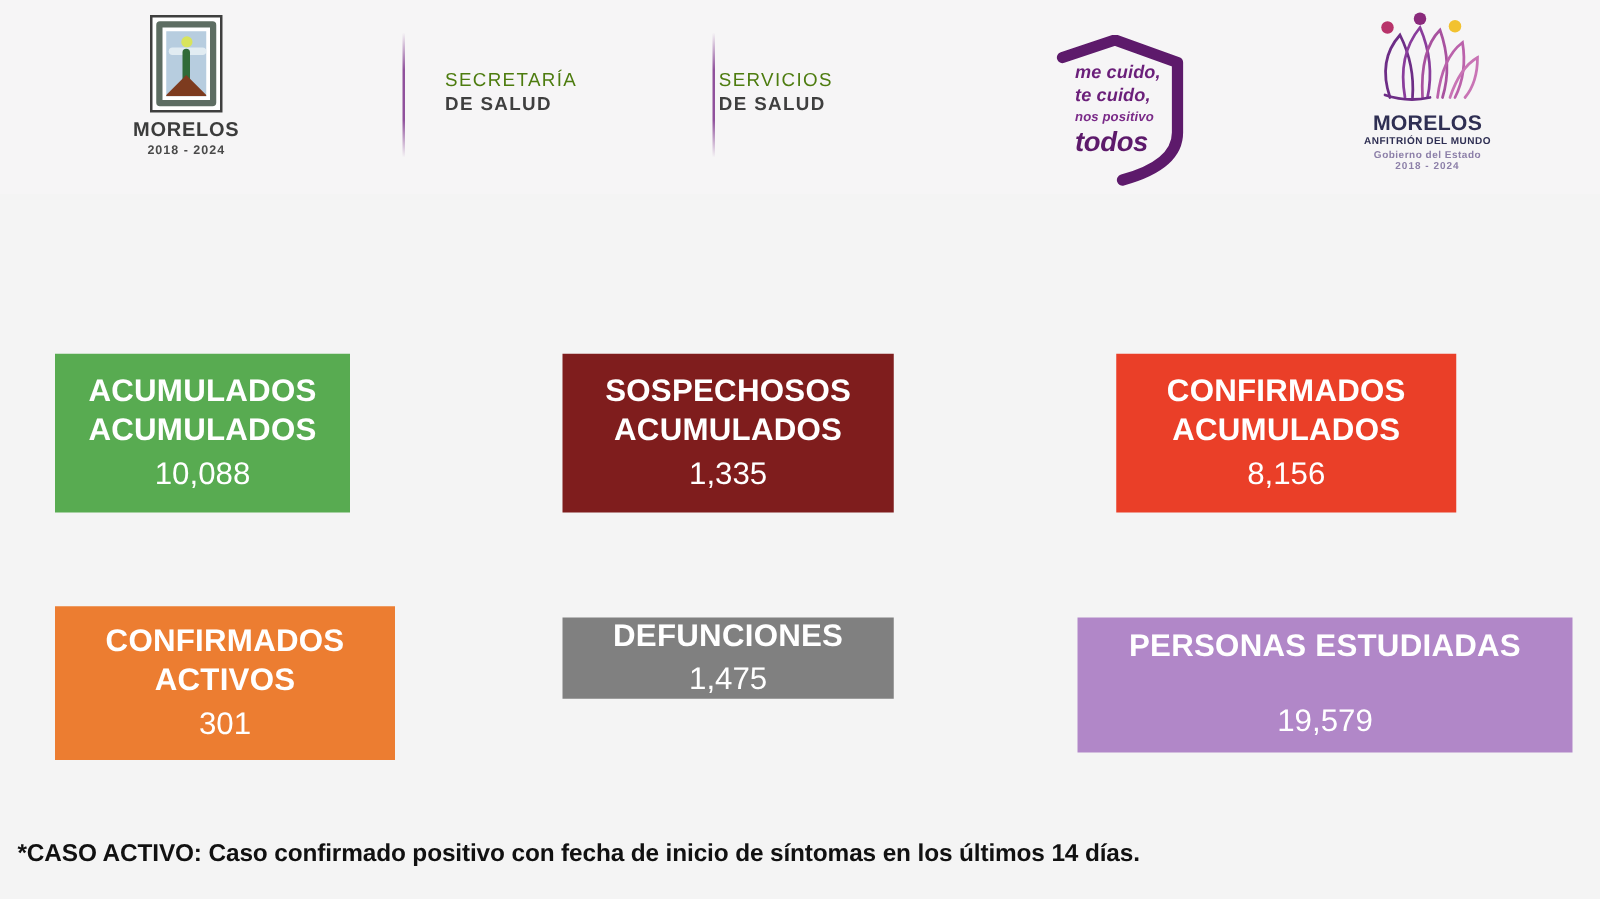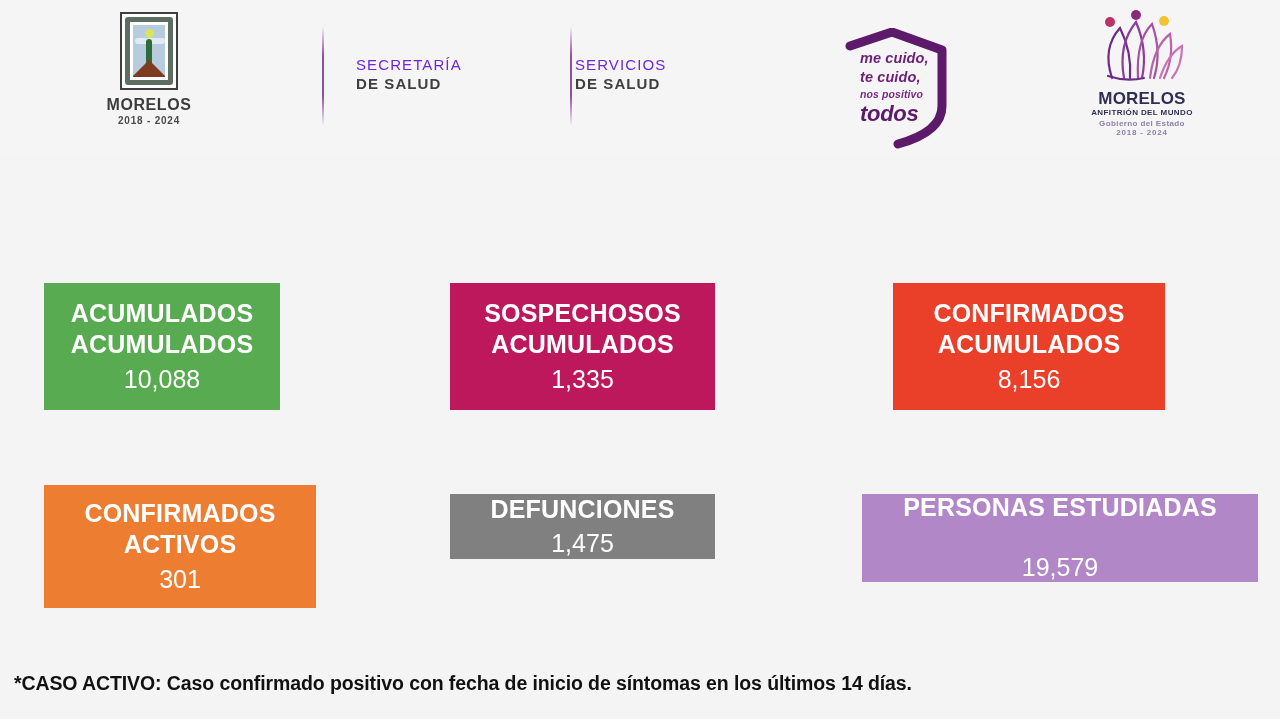--- a/index.html
+++ b/index.html
@@ -121,21 +121,21 @@
   .textlogo {
     position: absolute;
     top: 55px;
     color: #4a4a4a;
     line-height: 1.28;
   }
   .textlogo .tl-top {
     font-size: 15px;
     letter-spacing: 1.1px;
     font-weight: 400;
-    color: #6d28d9;
+    color: #4d7c0f;
   }
   .textlogo .tl-bot {
     font-size: 15px;
     letter-spacing: 1.1px;
     font-weight: 700;
     color: #3f3f3f;
   }
   .textlogo-secretaria { left: 356px; }
   .textlogo-servicios  { left: 575px; }
 
@@ -230,27 +230,27 @@
   }
   .card .card-value {
     font-size: 25px;
     font-weight: 400;
     line-height: 1.3;
     margin-top: 2px;
   }
 
   
   .card-negativos    { left: 44px;  top: 283px; width: 236px; height: 127px; background: #58ab51; }
-  .card-sospechosos  { left: 450px; top: 283px; width: 265px; height: 127px; background: #be185d; }
+  .card-sospechosos  { left: 450px; top: 283px; width: 265px; height: 127px; background: #7f1d1d; }
   .card-confirmados  { left: 893px; top: 283px; width: 272px; height: 127px; background: #ea3f28; }
 
   
   .card-activos      { left: 44px;  top: 485px; width: 272px; height: 123px; background: #ec7d31; }
   .card-defunciones  { left: 450px; top: 494px; width: 265px; height: 65px;  background: #808080; }
-  .card-estudiadas   { left: 862px; top: 494px; width: 396px; height: 88px;  background: #b187c8; gap: 26px; }
+  .card-estudiadas   { left: 862px; top: 494px; width: 396px; height: 108px;  background: #b187c8; gap: 26px; }
 
   
   .footnote {
     position: absolute;
     left: 14px; top: 672px;
     font-size: 19.5px;
     font-weight: 700;
     color: #111111;
     letter-spacing: -.1px;
     white-space: nowrap;

